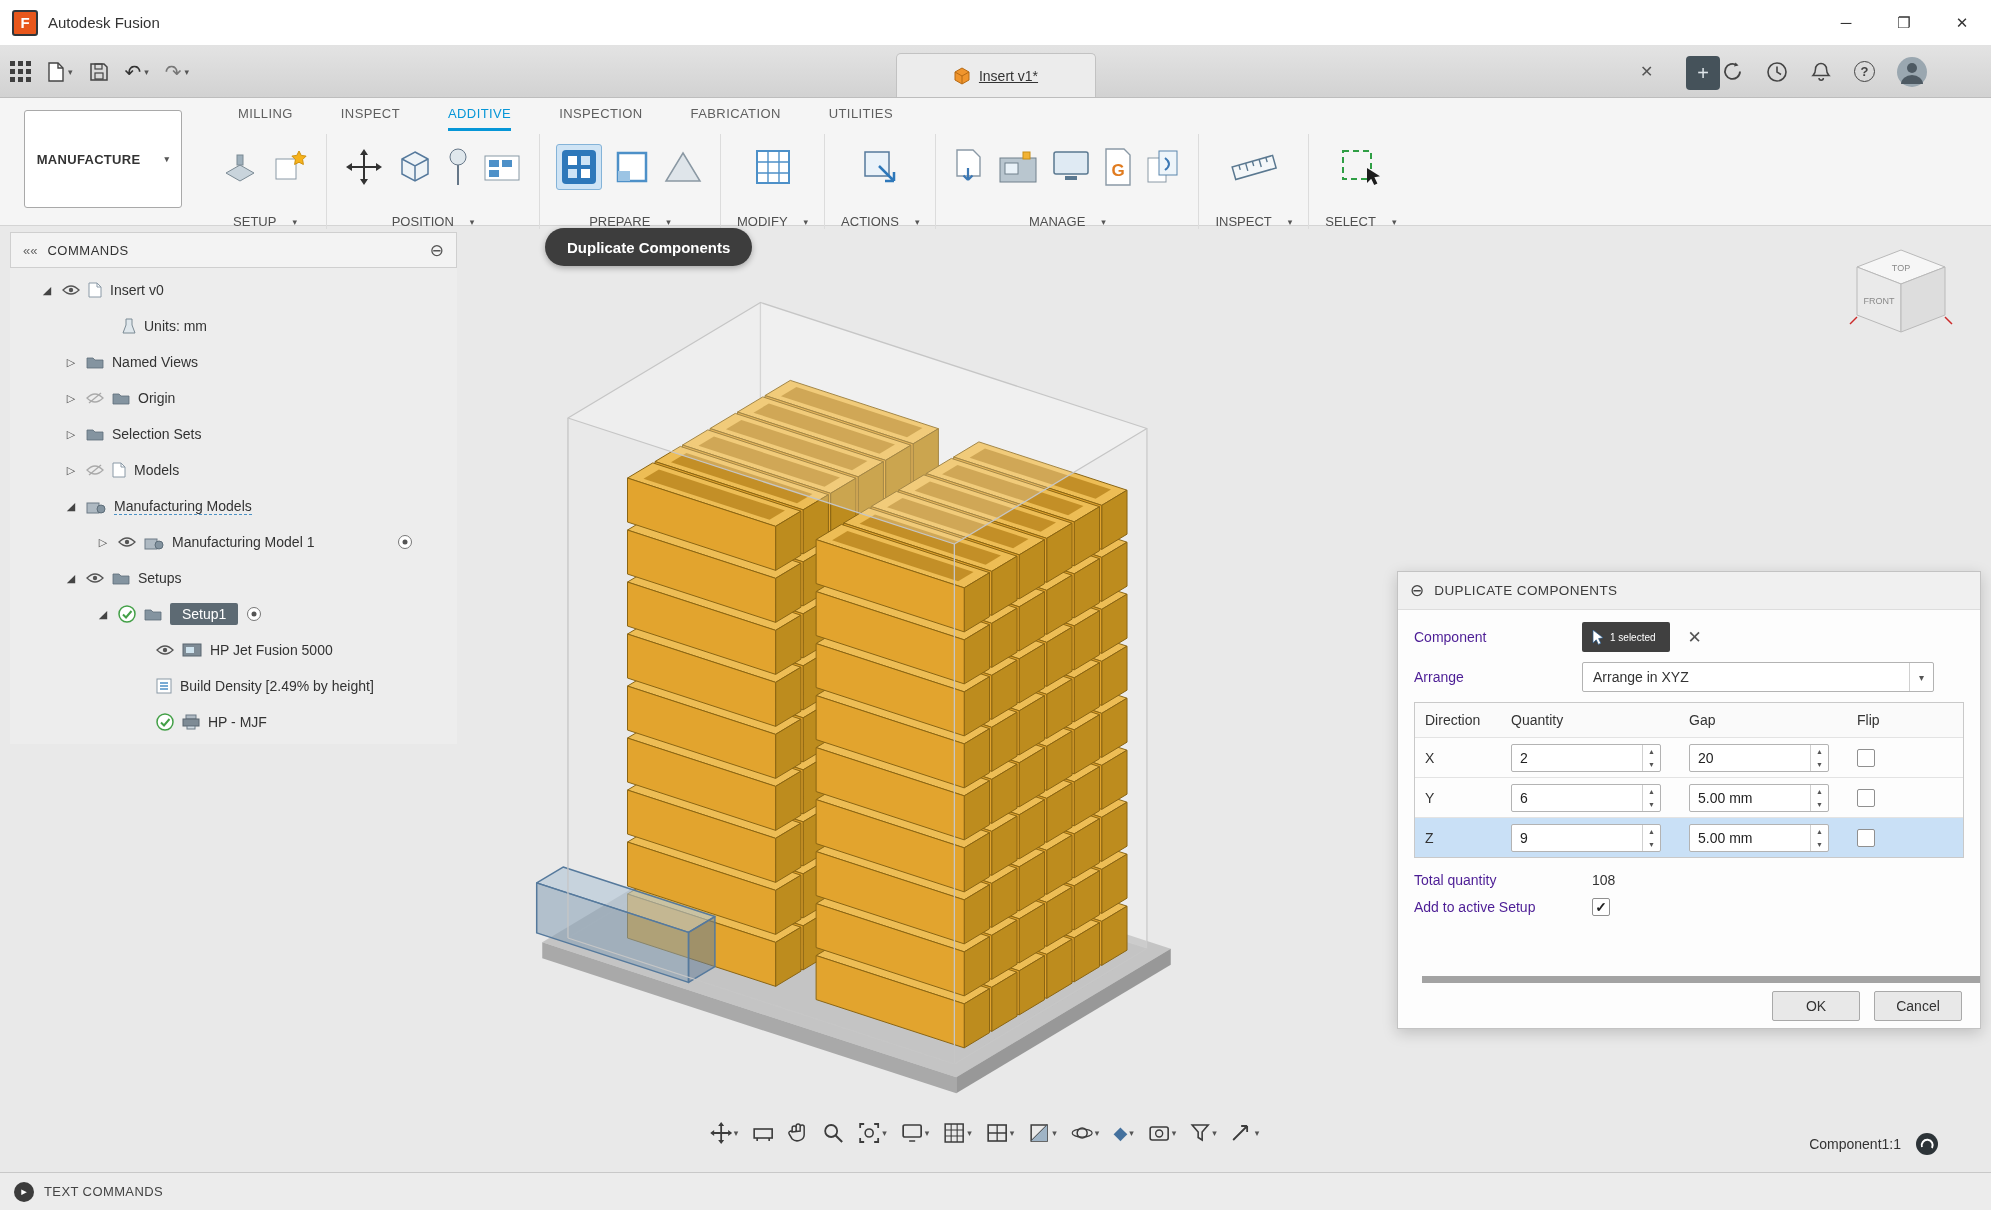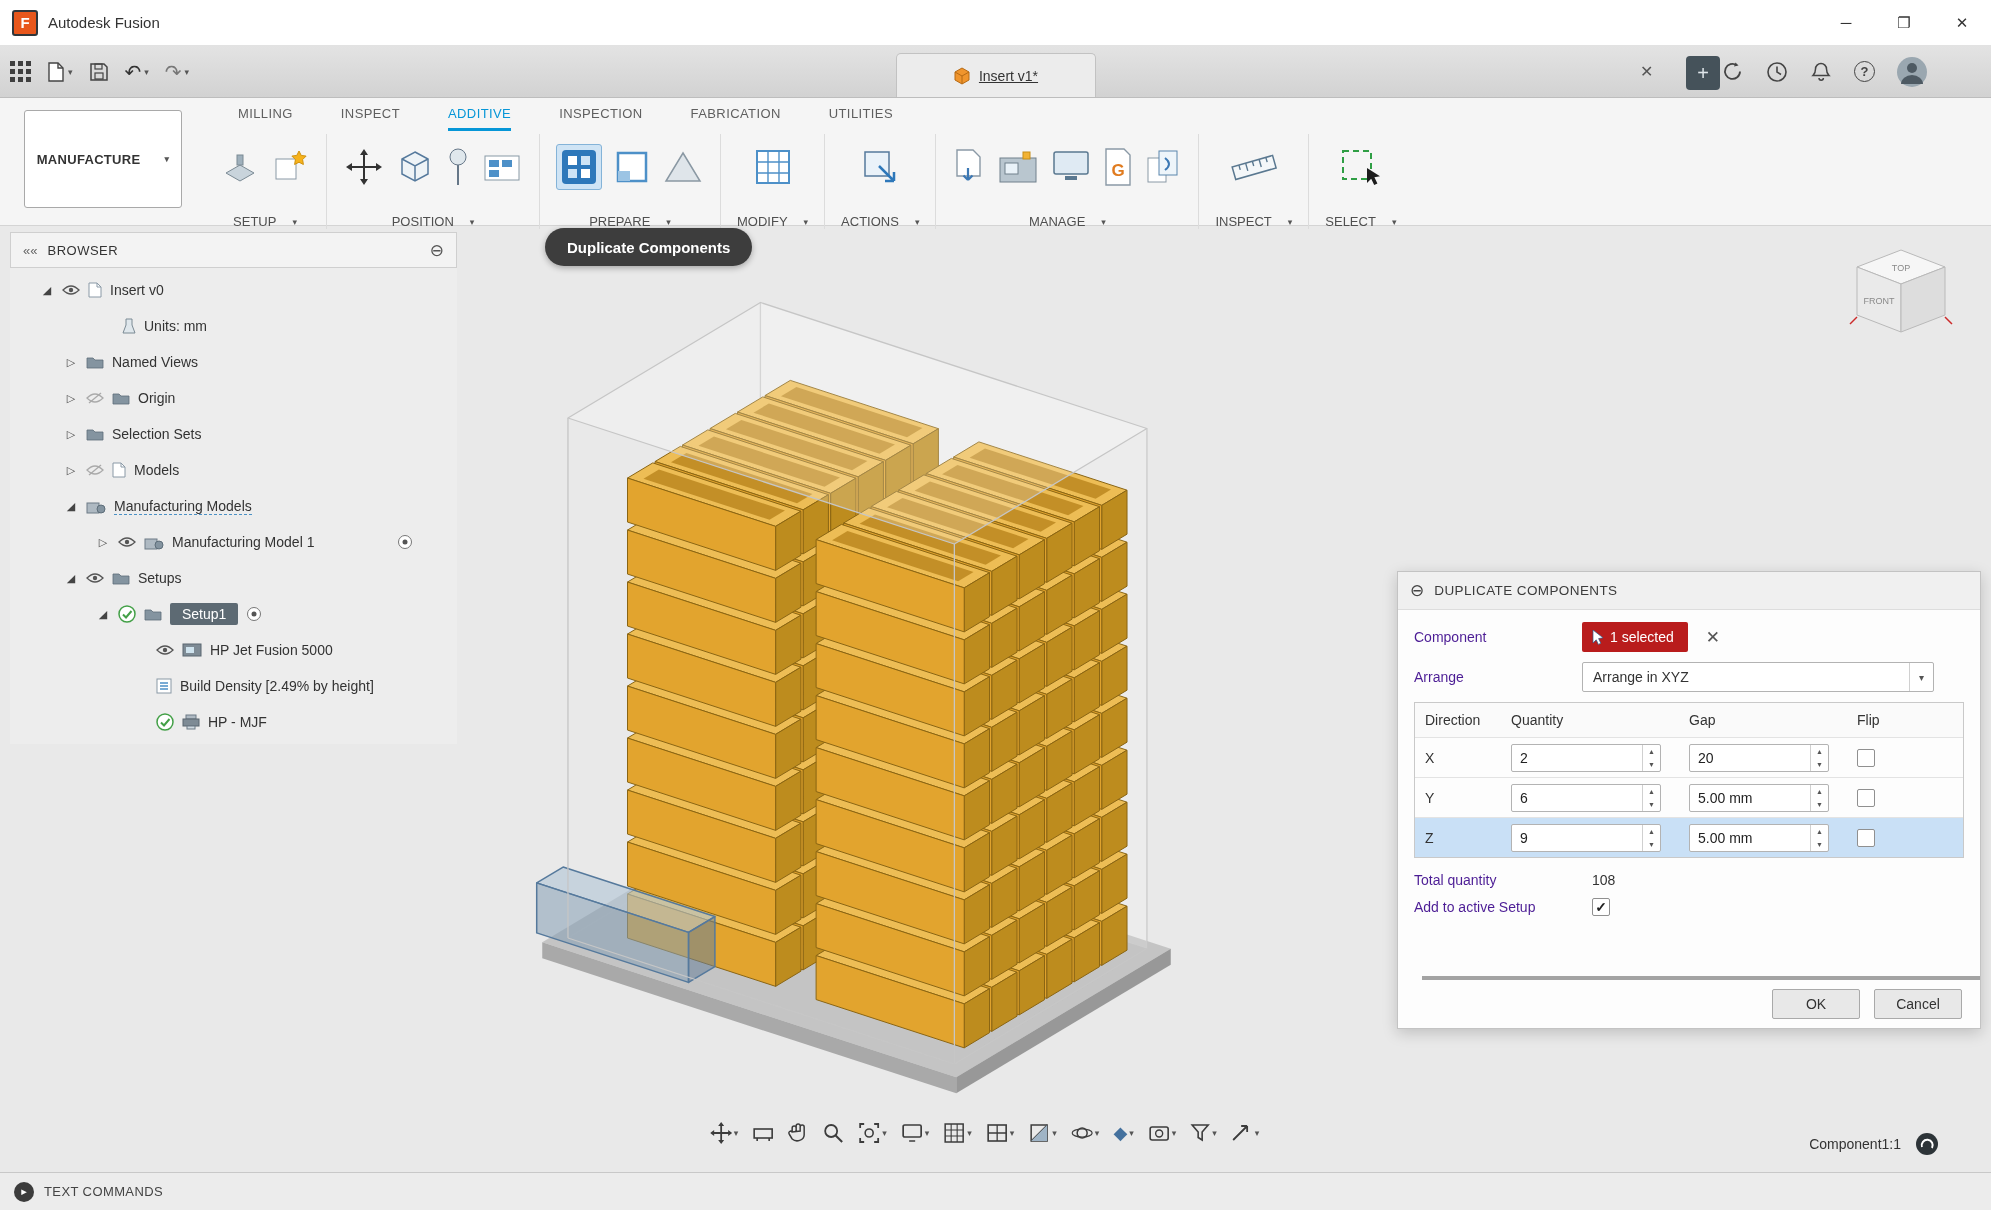--- a/index.html
+++ b/index.html
@@ -66,37 +66,37 @@
 
   
   .dialog { position:absolute; left:1397px; top:571px; width:584px; height:458px; background:#fdfdfd; border:1px solid #c3c3c3; box-shadow:0 4px 14px rgba(0,0,0,.18); z-index:7; }
   .dlg-head { height:38px; background:#f0f0f0; border-bottom:1px solid #ddd; display:flex; align-items:center; padding:0 12px; gap:10px; }
   .dlg-title { font-size:13.5px; color:#3c3c3c; letter-spacing:.4px; }
   .dlg-collapse { font-size:17px; color:#444; }
   .dlg-body { padding:12px 16px 0; }
   .drow { display:grid; grid-template-columns:168px 1fr; align-items:center; margin-bottom:10px; }
   .dlabel { font-size:14px; color:#4c1d95; }
   .badge-wrap { display:flex; align-items:center; gap:18px; }
-  .badge { background:#b91c1c; color:#fff; font-size:14px; height:30px; padding:0 14px 0 10px; border-radius:2px; display:inline-flex; align-items:center; gap:7px; }
+  .badge { background:#404040; color:#fff; font-size:10px; height:30px; padding:0 14px 0 10px; border-radius:2px; display:inline-flex; align-items:center; gap:7px; }
   .xbtn { color:#555; font-size:17px; }
   .select { width:352px; height:30px; background:#fff; border:1px solid #b3b3b3; border-radius:2px; display:flex; align-items:center; font-size:14px; color:#333; padding-left:10px; position:relative; }
   .sel-caret { position:absolute; right:0; top:0; width:24px; height:100%; border-left:1px solid #d0d0d0; display:flex; align-items:center; justify-content:center; font-size:10px; color:#555; }
   .dtable { border:1px solid #c9c9c9; margin:4px 0 14px; }
   .dtr { display:grid; grid-template-columns:86px 178px 168px 1fr; align-items:center; height:40px; border-top:1px solid #e3e3e3; }
   .dtr.head { height:34px; border-top:none; background:#fafafa; font-size:13.5px; color:#444; }
   .dtr.hl { background:#c9e0f6; }
   .dcell { padding-left:10px; font-size:14px; color:#333; height:100%; display:flex; align-items:center; }
   .spin { position:relative; width:150px; height:28px; }
   .spin input { width:100%; height:100%; border:1px solid #b3b3b3; border-radius:2px; font:14px "Liberation Sans", sans-serif; color:#222; padding:0 24px 0 8px; background:#fff; }
   .spinbtns { position:absolute; right:1px; top:1px; bottom:1px; width:18px; border-left:1px solid #d0d0d0; display:flex; flex-direction:column; }
   .spinbtns b { flex:1; display:flex; align-items:center; justify-content:center; font-size:7px; color:#555; }
   .chk { width:18px; height:18px; border:1px solid #909090; background:#fff; border-radius:2px; display:inline-flex; align-items:center; justify-content:center; font-size:14px; color:#fff; }
   .chk.checked { color:#222; font-weight:bold; }
   .tval { font-size:14px; color:#333; padding-left:10px; }
-  .dlg-foot { position:absolute; left:0; right:0; bottom:0; height:52px; border-top:4px solid #a3a3a3; display:flex; align-items:center; justify-content:flex-end; gap:14px; padding:0 18px;margin-left:24px; }
+  .dlg-foot { position:absolute; left:0; right:0; bottom:0; height:52px; border-top:7px solid #a3a3a3; display:flex; align-items:center; justify-content:flex-end; gap:14px; padding:0 18px;margin-left:24px; }
   .btn { width:88px; height:30px; background:#e8e8e8; border:1px solid #a9a9a9; border-radius:2px; font:14px "Liberation Sans", sans-serif; color:#333; }
 
   
   .vtoolbar { position:absolute; left:50%; transform:translateX(-52%); top:1122px; display:flex; align-items:center; gap:14px; z-index:4; }
   .vtool { display:flex; align-items:center; gap:2px; }
 
   .comp-label { position:absolute; right:90px; top:1136px; font-size:14px; color:#333; z-index:4; }
   .a360 { position:absolute; right:52px; top:1132px; z-index:4; }
 
   
@@ -360,21 +360,21 @@
       </div>
 
     </div>
   </div>
 
   <div class="pill">Duplicate Components</div>
 
   <div class="browser">
     <div class="bheader">
       <span class="bcollapse">««</span>
-      <span class="ttl">BROWSER</span>
+      <span class="ttl">COMMANDS</span>
       <span class="bminus">⊖</span>
     </div>
     <div class="btree">
 
       <div class="trow" style="padding-left:30px">
         <span class="exp">◢</span>
         <span class="tico">
             <svg width="18" height="12">
               <path d="M1 6 Q9 -2 17 6 Q9 14 1 6 Z" fill="none" stroke="#555" stroke-width="1.3"></path>
               <circle cx="9" cy="6" r="2.2" fill="#555"></circle>

